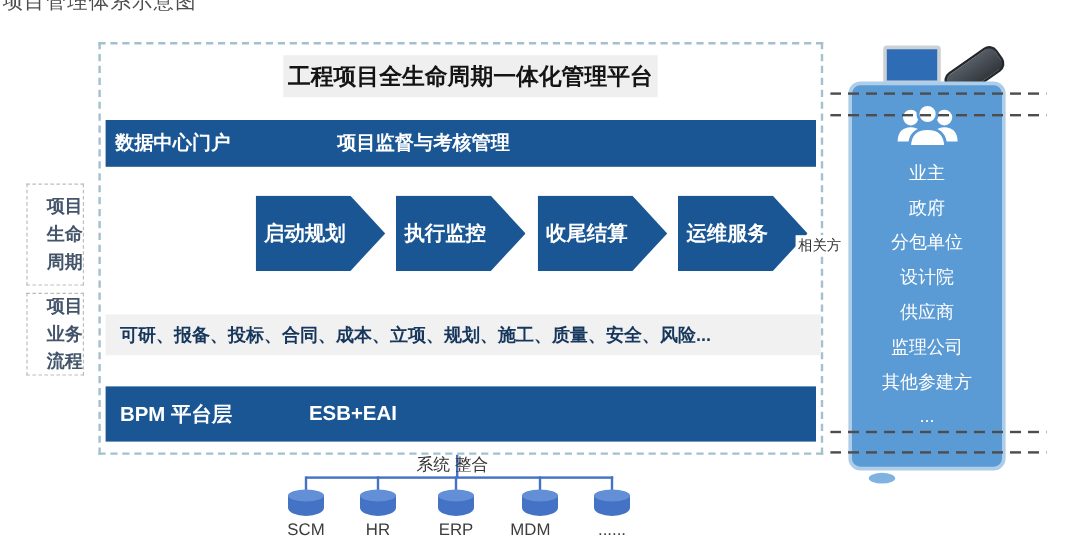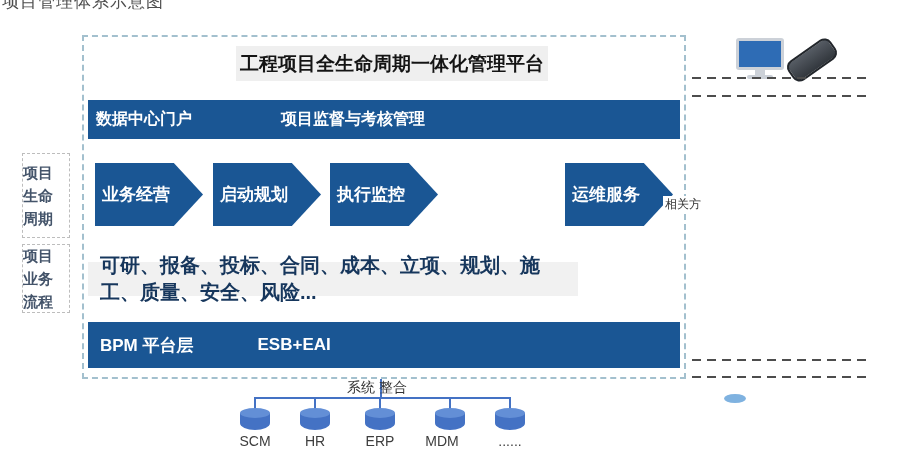--- a/index.html
+++ b/index.html
@@ -21,34 +21,34 @@
        display:flex;align-items:center;box-sizing:border-box;}
   .bar1{top:100px;height:39px;font-size:16px;align-items:center;}
   .bar1 .t1{margin-left:8px;}
   .bar1 .t2{margin-left:89px;}
   .bar2{top:322px;height:46px;font-size:17px;}
   .bar2 .t1{margin-left:12px;}
   .bar2 .t2{margin-left:64px;}
 
   
   .side-box{position:absolute;left:22px;width:48px;border:1px dashed #bdbdbd;color:#44546a;font-weight:bold;
-            font-size:15px;line-height:1.55;display:flex;flex-direction:column;align-items:flex-start;
+            font-size:15px;line-height:1.55;display:flex;flex-direction:column;align-items:flex-end;
             justify-content:center;text-align:center;box-sizing:border-box;}
   .side-a{top:153px;height:85px;}
   .side-b{top:244px;height:69px;}
 
   
   .chev{position:absolute;top:163px;width:108px;height:63px;background:#1a5694;color:#fff;font-weight:bold;
         font-size:17px;display:flex;align-items:center;justify-content:center;padding-right:26px;
         box-sizing:border-box;clip-path:polygon(0 0,73% 0,100% 50%,73% 100%,0 100%);}
   .c0{left:95px}.c1{left:213px}.c2{left:330px}.c3{left:448px}.c4{left:565px}
 
   
-  .process-bar{position:absolute;left:88px;top:262px;width:490px;height:34px;background:#f1f1f1;color:#16365c;
-               font-weight:bold;font-size:20px;display:flex;align-items:center;padding-left:12px;box-sizing:border-box;}
+  .process-bar{position:absolute;left:88px;top:262px;width:596px;height:34px;background:#f1f1f1;color:#16365c;
+               font-weight:bold;font-size:15px;display:flex;align-items:center;padding-left:12px;box-sizing:border-box;}
 
   
   .related{position:absolute;left:663px;top:196px;font-size:12px;color:#333;background:#fff;padding:0 2px;z-index:3;}
   .panel{position:absolute;left:707px;top:68px;width:131px;height:324px;background:#5b9bd5;border:3px solid #aecde9;
          border-radius:10px;box-sizing:border-box;display:flex;flex-direction:column;align-items:center;color:#fff;z-index:1;}
   .panel-icon{margin-top:14px;}
   .panel-item{height:29px;line-height:29px;font-size:15px;}
   .panel-tail{position:absolute;left:724px;top:394px;width:22px;height:9px;background:#7fb2e0;border-radius:50%;z-index:0;}
 
   .dash-line{position:absolute;left:692px;width:180px;height:2px;z-index:2;
@@ -93,23 +93,23 @@
     <span class="t1">数据中心门户</span>
     <span class="t2">项目监督与考核管理</span>
   </div>
 
   <div class="side-box side-a">
     <span>项目</span>
     <span>生命</span>
     <span>周期</span>
   </div>
 
-  <div class="chev c0">业务经营</div>
   <div class="chev c2">执行监控</div>
   <div class="chev c1">启动规划</div>
+  <div class="chev c3">收尾结算</div>
   <div class="chev c4">运维服务</div>
 
   <div class="side-box side-b">
     <span>项目</span>
     <span>业务</span>
     <span>流程</span>
   </div>
 
   <div class="process-bar">可研、报备、投标、合同、成本、立项、规划、施工、质量、安全、风险...</div>
 
@@ -122,20 +122,40 @@
 
   <div class="monitor">
     <div class="screen"></div>
     <div class="neck"></div>
     <div class="base"></div>
   </div>
   <div class="phone"></div>
 
   <div class="panel-tail"></div>
 
+  <div class="panel">
+    <div class="panel-icon">
+      <svg width="54" height="40" viewBox="0 0 54 40">
+        <circle cx="13" cy="13" r="6.5" fill="#fff"></circle>
+        <path d="M2 33 c0-8 4.5-12 11-12 c6.5 0 11 4 11 12 z" fill="#fff"></path>
+        <circle cx="41" cy="13" r="6.5" fill="#fff"></circle>
+        <path d="M30 33 c0-8 4.5-12 11-12 c6.5 0 11 4 11 12 z" fill="#fff"></path>
+        <circle cx="27" cy="10" r="8" fill="#fff" stroke="#5b9bd5" stroke-width="2.5"></circle>
+        <path d="M12 37 c0-10 6-15 15-15 c9 0 15 5 15 15 z" fill="#fff" stroke="#5b9bd5" stroke-width="2.5"></path>
+      </svg>
+    </div>
+    <div class="panel-item">业主</div>
+    <div class="panel-item">政府</div>
+    <div class="panel-item">分包单位</div>
+    <div class="panel-item">设计院</div>
+    <div class="panel-item">供应商</div>
+    <div class="panel-item">监理公司</div>
+    <div class="panel-item">其他参建方</div>
+    <div class="panel-item">...</div>
+  </div>
 
   <div class="dash-line dl1"></div>
   <div class="dash-line dl2"></div>
   <div class="dash-line dl3"></div>
   <div class="dash-line dl4"></div>
 
   <div class="conn vline-main"></div>
   <div class="sys-label">系统 整合</div>
   <div class="conn hline"></div>
   <div class="conn stub s0"></div>

